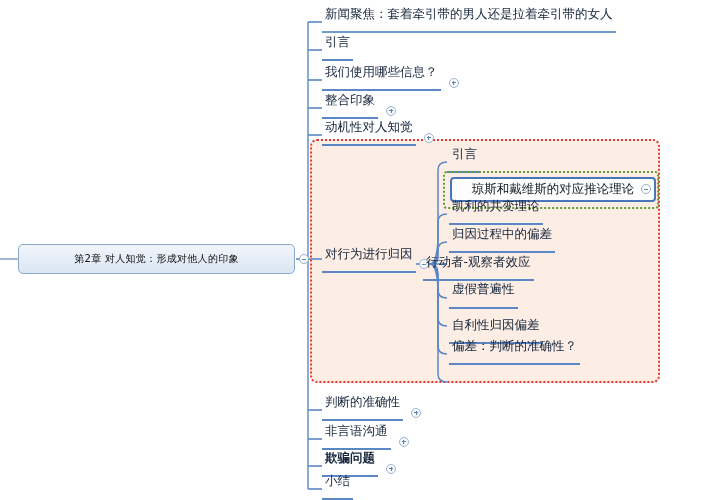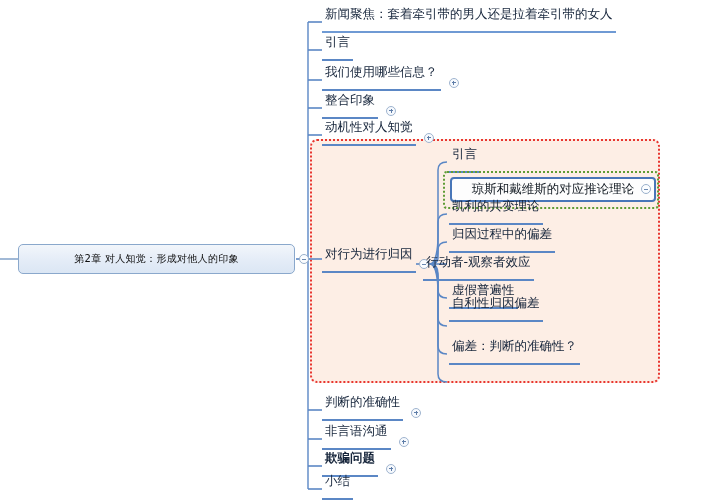--- a/index.html
+++ b/index.html
@@ -271,25 +271,25 @@
   </div>
 
   <div class="node" style="left:449px; top:226px;">
     <span class="label">归因过程中的偏差</span>
   </div>
 
   <div class="node" style="left:423px; top:254px;">
     <span class="label">行动者-观察者效应</span>
   </div>
 
-  <div class="node" style="left:449px; top:282px;">
+  <div class="node" style="left:449px; top:282px;font-family:Liberation Serif, serif;">
     <span class="label">虚假普遍性</span>
   </div>
 
-  <div class="node" style="left:449px; top:295px;">
+  <div class="node" style="left:449px; top:317px;">
     <span class="label">自利性归因偏差</span>
   </div>
 
   <div class="node" style="left:449px; top:338px;">
     <span class="label">偏差：判断的准确性？</span>
   </div>
 
 </div>
 
 </body></html>

